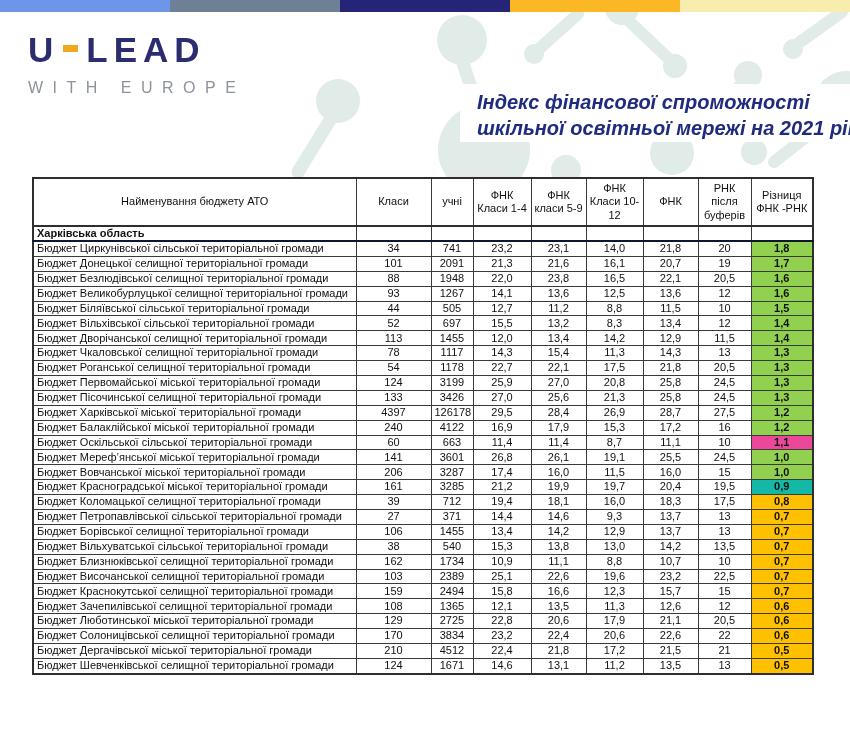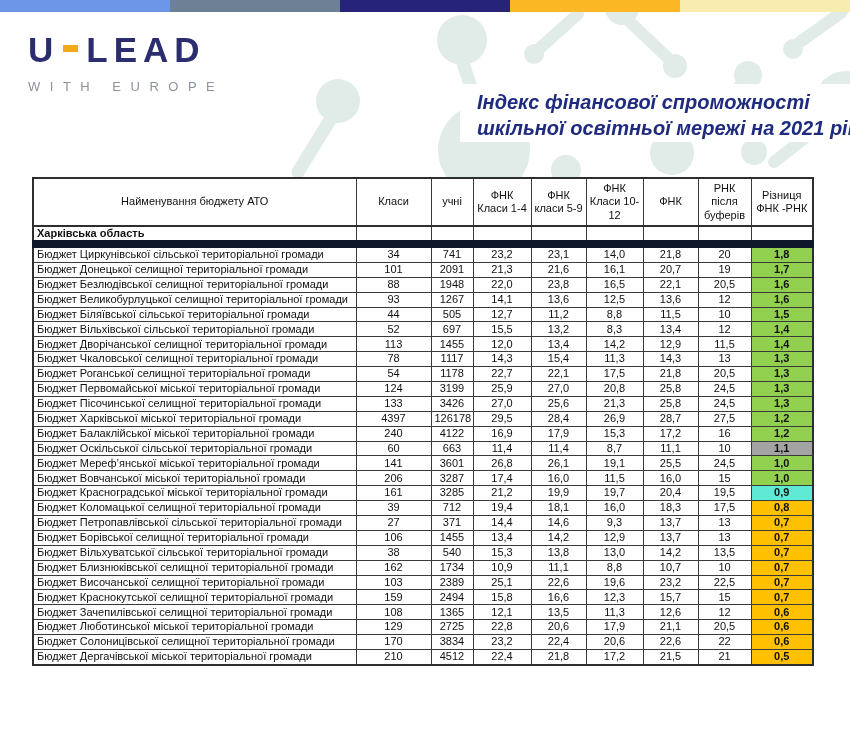--- a/index.html
+++ b/index.html
@@ -14,35 +14,35 @@
   .pattern{position:absolute;left:0;top:0;width:850px;height:177px;z-index:1;}
   .mol{fill:var(--pattern,#e1ebe7);}
   .mol-line{stroke:var(--pattern,#e1ebe7);stroke-linecap:round;fill:none;}
 
   
   .logo{position:absolute;left:28px;top:30px;z-index:4;}
   .logo-row{display:flex;align-items:center;}
   .logo-txt{font-size:35px;font-weight:800;letter-spacing:6px;color:var(--navy,#2b2d6e);}
   .logo-dash{display:inline-block;width:15px;height:7px;background:var(--dash_orange,#f2a81d);
              margin:0 8px 4px 4px;}
-  .tagline{margin-top:9px;font-size:13px;letter-spacing:9.5px;color:var(--tagline_gray,#8d939c);}
+  .tagline{margin-top:9px;font-size:16px;letter-spacing:9.5px;color:var(--tagline_gray,#8d939c);}
 
   
   .title-box{position:absolute;left:460px;top:84px;right:0;height:58px;background:#fff;
              z-index:3;padding:5px 0 0 17px;box-sizing:border-box;font-style:italic;}
   .title-line{font-size:20px;font-weight:bold;color:var(--title_navy,#1f2b7e);line-height:26px;
               white-space:nowrap;}
 
   
   .report{position:absolute;left:32px;top:177px;width:780px;border-collapse:collapse;
           table-layout:fixed;z-index:2;background:#fff;border:2px solid #2e2e2e;}
   .report th,.report td{border:1px solid #3a3a3a;color:#111;overflow:hidden;}
   .report thead th{height:44px;font-weight:normal;font-size:11px;line-height:1.2;
                    text-align:center;padding:1px 2px;border-bottom:2px solid #2e2e2e;}
-  .report tr.region-tr td{height:13px;border-bottom:8px solid #0f172a;}
+  .report tr.region-tr td{height:13px;border-bottom:2px solid #0f172a;}
   .region{font-weight:bold;font-size:11.5px;text-align:left;padding:0 3px;}
   .report tbody td{height:13.9px;font-size:11px;line-height:1.05;padding:0 3px;}
   td.name{text-align:left;}
   td.num{text-align:center;padding:0 1px;}
   td.diff{font-weight:bold;}
   .c-name{width:323px}.c-klasy{width:75px}.c-uchni{width:42px}.c-f14{width:58px}
   .c-f59{width:55px}.c-f1012{width:57px}.c-fnk{width:55px}.c-rnk{width:53px}.c-diff{width:62px}
 </style>
 </head>
 <body>
@@ -276,21 +276,21 @@
         </tr>
         <tr>
           <td class="name">Бюджет Оскільської сільської територіальної громади</td>
           <td class="num">60</td>
           <td class="num">663</td>
           <td class="num">11,4</td>
           <td class="num">11,4</td>
           <td class="num">8,7</td>
           <td class="num">11,1</td>
           <td class="num">10</td>
-          <td class="num diff" style="background: #a3a3a3;">1,1</td>
+          <td class="num diff" style="background: #ec4899;">1,1</td>
         </tr>
         <tr>
           <td class="name">Бюджет Мереф’янської міської територіальної громади</td>
           <td class="num">141</td>
           <td class="num">3601</td>
           <td class="num">26,8</td>
           <td class="num">26,1</td>
           <td class="num">19,1</td>
           <td class="num">25,5</td>
           <td class="num">24,5</td>
@@ -309,21 +309,21 @@
         </tr>
         <tr>
           <td class="name">Бюджет Красноградської міської територіальної громади</td>
           <td class="num">161</td>
           <td class="num">3285</td>
           <td class="num">21,2</td>
           <td class="num">19,9</td>
           <td class="num">19,7</td>
           <td class="num">20,4</td>
           <td class="num">19,5</td>
-          <td class="num diff" style="background: #5eead4;">0,9</td>
+          <td class="num diff" style="background: #14b8a6;">0,9</td>
         </tr>
         <tr>
           <td class="name">Бюджет Коломацької селищної територіальної громади</td>
           <td class="num">39</td>
           <td class="num">712</td>
           <td class="num">19,4</td>
           <td class="num">18,1</td>
           <td class="num">16,0</td>
           <td class="num">18,3</td>
           <td class="num">17,5</td>
@@ -432,16 +432,27 @@
           <td class="name">Бюджет Дергачівської міської територіальної громади</td>
           <td class="num">210</td>
           <td class="num">4512</td>
           <td class="num">22,4</td>
           <td class="num">21,8</td>
           <td class="num">17,2</td>
           <td class="num">21,5</td>
           <td class="num">21</td>
           <td class="num diff" style="background: rgb(255, 192, 0);">0,5</td>
         </tr>
+        <tr>
+          <td class="name">Бюджет Шевченківської селищної територіальної громади</td>
+          <td class="num">124</td>
+          <td class="num">1671</td>
+          <td class="num">14,6</td>
+          <td class="num">13,1</td>
+          <td class="num">11,2</td>
+          <td class="num">13,5</td>
+          <td class="num">13</td>
+          <td class="num diff" style="background: rgb(255, 192, 0);">0,5</td>
+        </tr>
       </tbody>
   </table>
 
 </div>
 
 </body></html>

